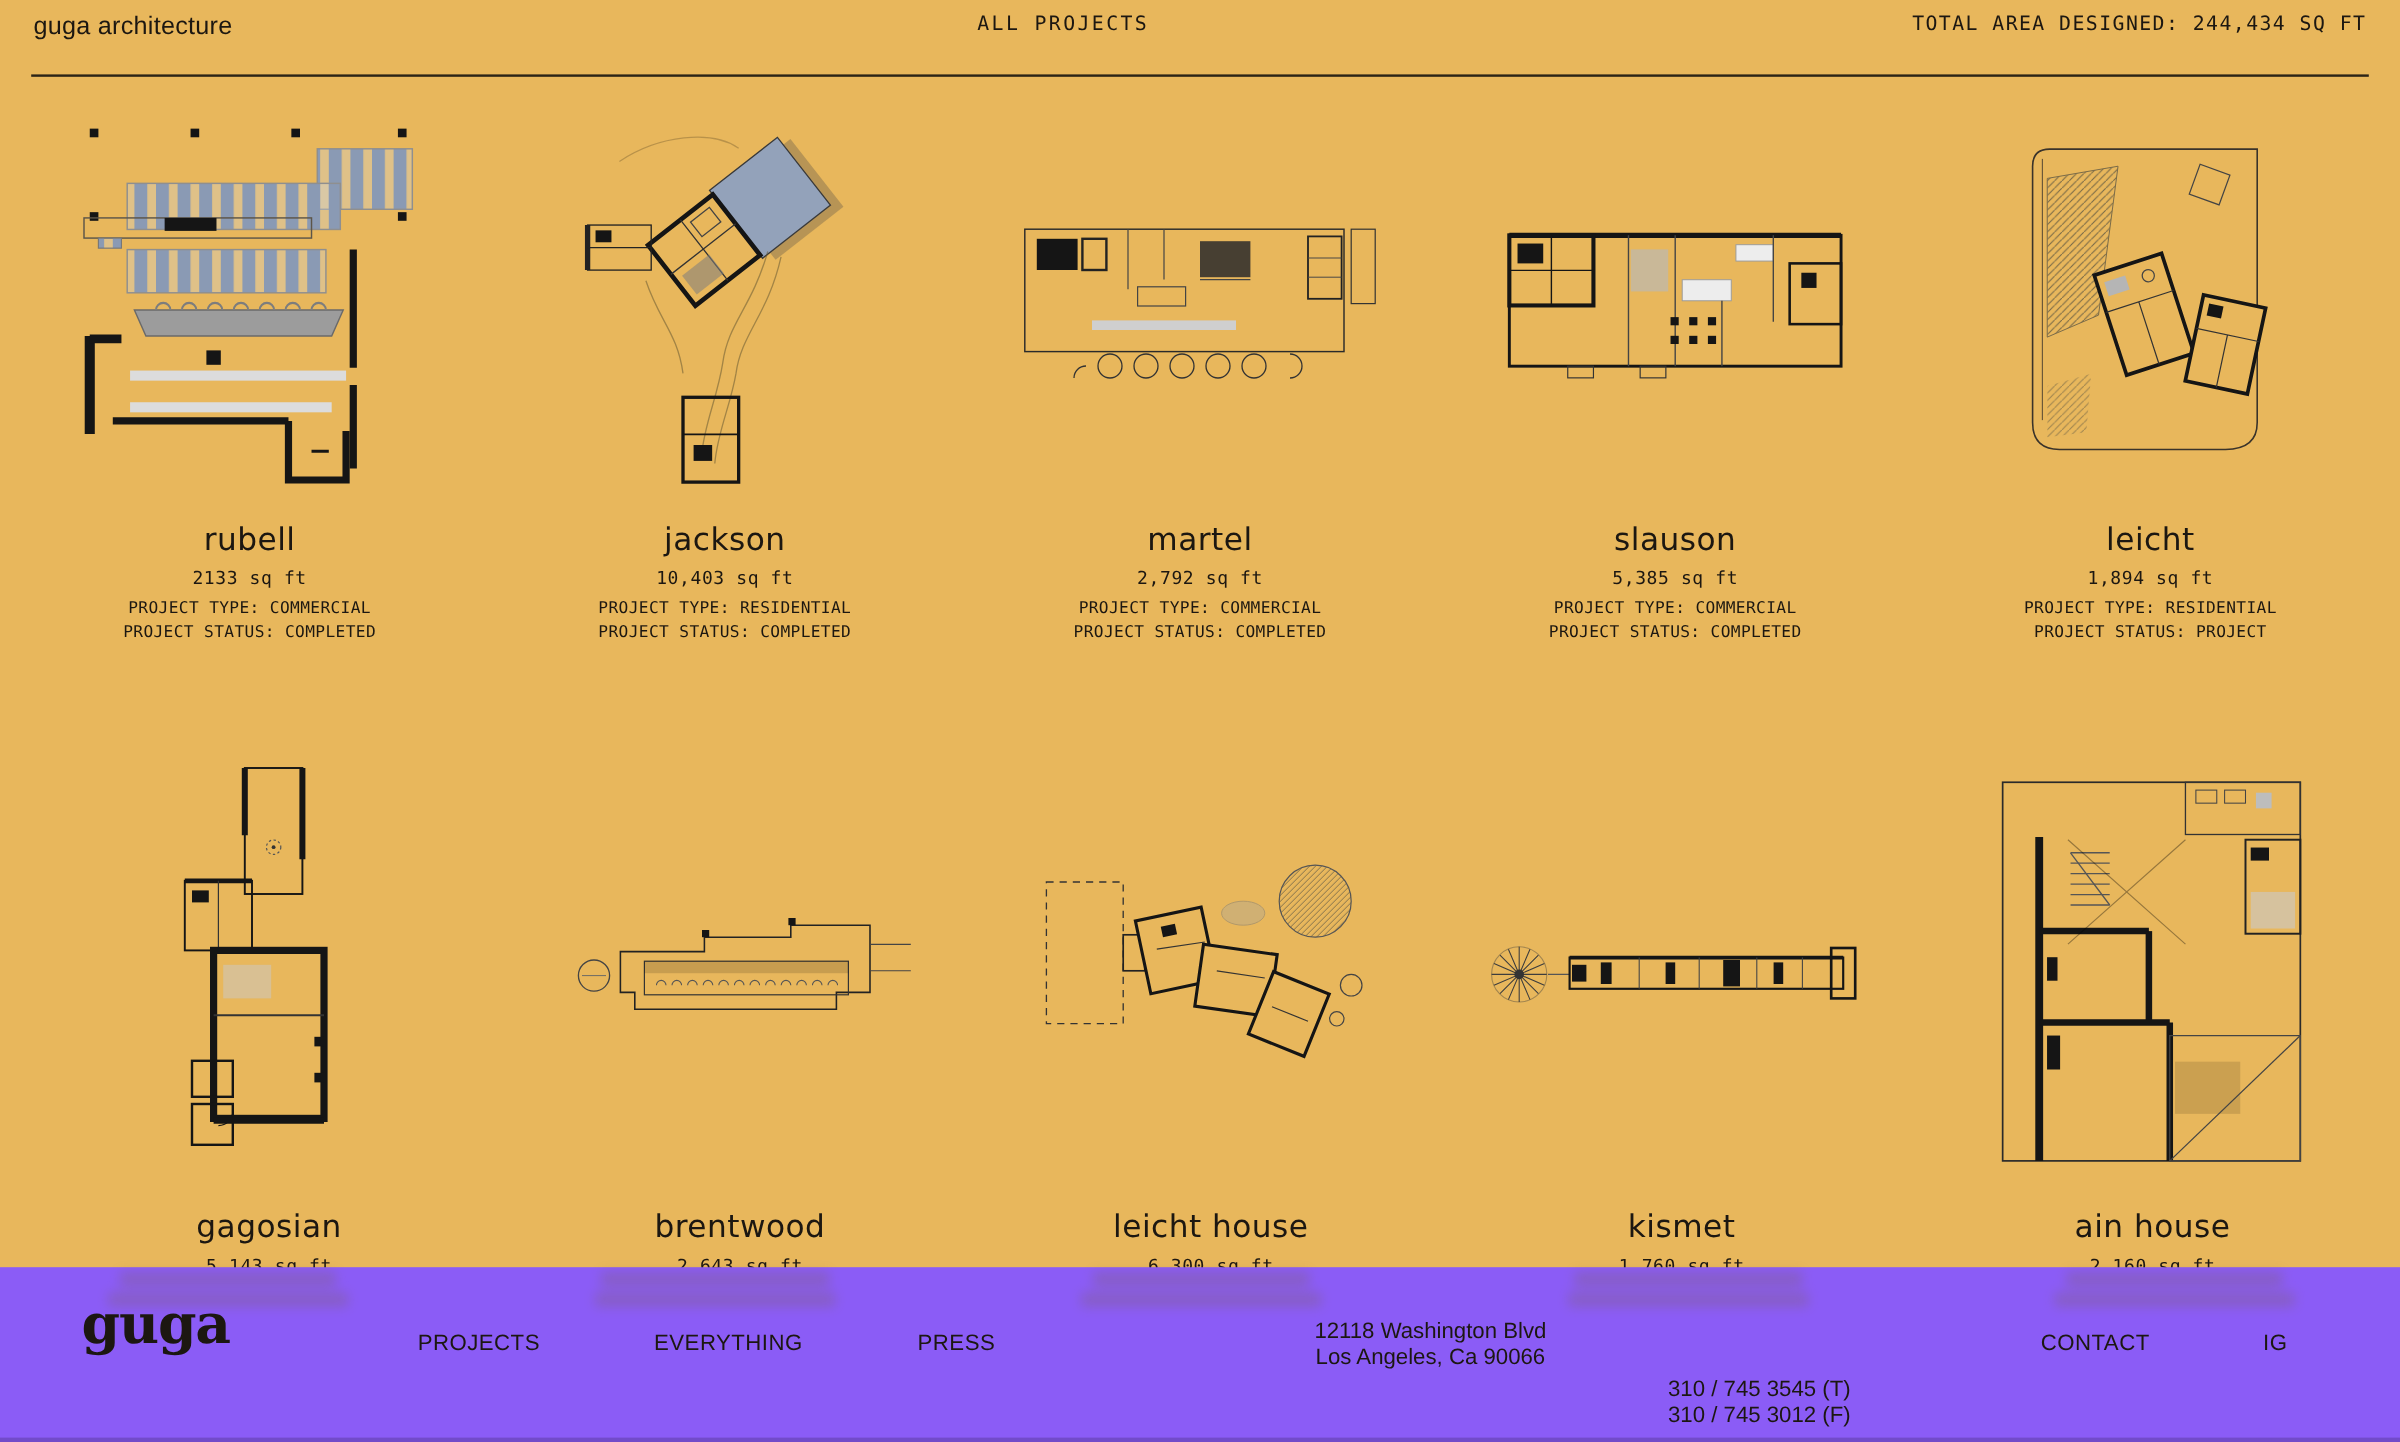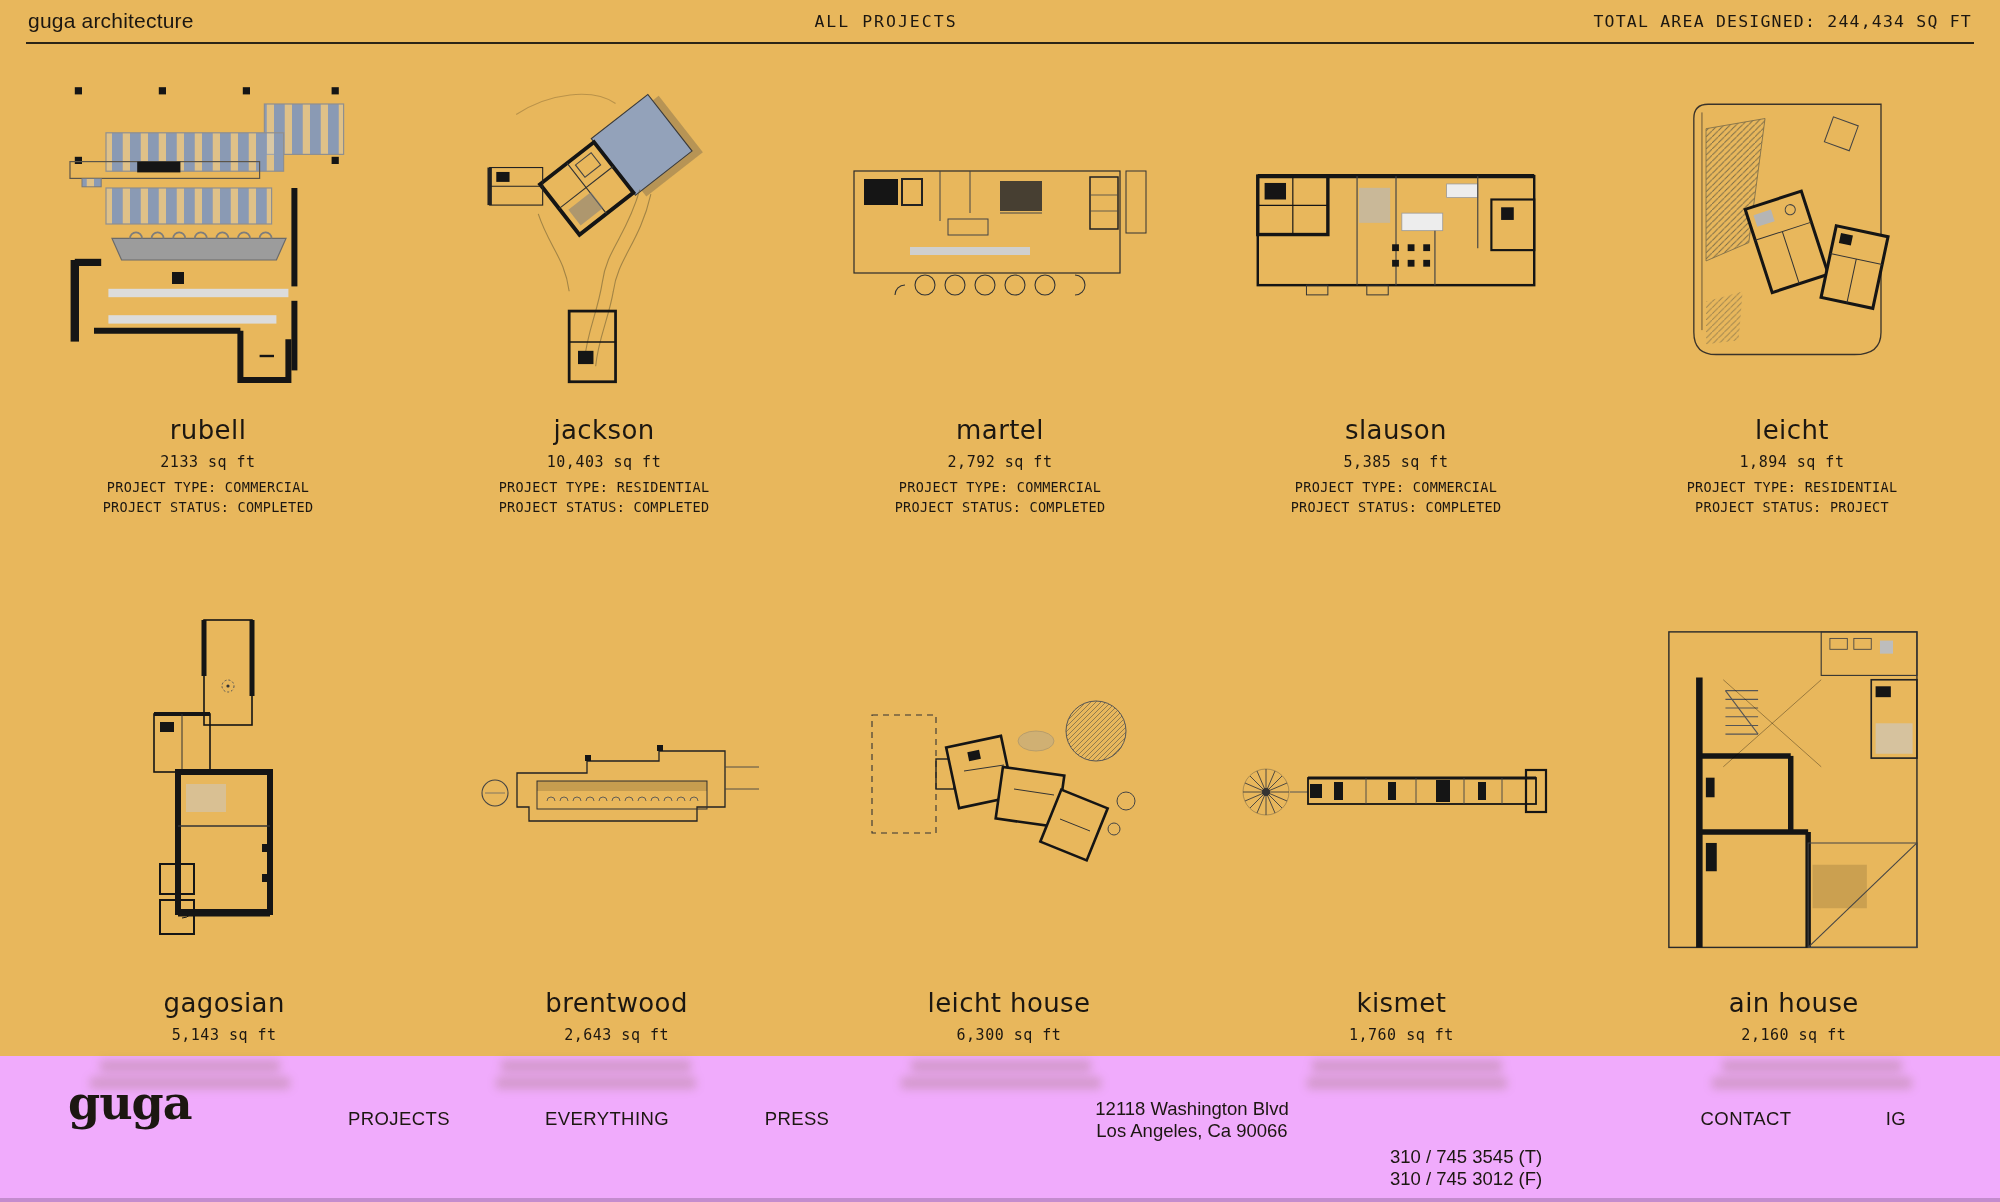--- a/index.html
+++ b/index.html
@@ -3,41 +3,41 @@
 <meta charset="utf-8">
 <style>
   html,body{margin:0;padding:0;}
   body{
     width:2000px;height:1202px;position:relative;overflow:hidden;
     background:#e8b75c;color:#1c1711;
     font-family:"Liberation Sans",sans-serif;
   }
   .mono{font-family:"DejaVu Sans Mono",monospace;}
   
-  .header{height:42px;display:flex;align-items:center;padding:0 28px;position:relative;border-radius:11px;}
+  .header{height:42px;display:flex;padding:10px 28px;position:relative;border-radius:11px;}
   .brand{font-size:21px;letter-spacing:.2px;font-family:"Liberation Sans",sans-serif;}
   .header-center{position:absolute;left:44.3%;transform:translateX(-50%);
     font-size:16.5px;letter-spacing:2px;}
   .header-right{margin-left:auto;font-size:16.5px;letter-spacing:1.2px;}
   .header-rule{margin:0 26px;border-bottom:2.5px solid #2b2416;}
   
   .grid{display:grid;grid-template-columns:repeat(5,1fr);padding:0 10px;text-align:right;}
   .grid1{margin-top:14px;}
   .grid2{margin-top:84px;margin-left:18px;}
   .cell{display:flex;flex-direction:column;align-items:center;}
   .plan{height:355px;display:flex;align-items:center;justify-content:center;}
   .grid2 .plan{height:385px;}
   .p-title{font-family:"DejaVu Sans",sans-serif;font-size:26px;letter-spacing:.4px;
     height:34px;display:flex;align-items:center;cursor:pointer;}
   .p-area{font-family:"DejaVu Sans Mono",monospace;font-size:15px;height:30px;
     display:flex;align-items:center;letter-spacing:.5px;}
   .p-meta{font-family:"DejaVu Sans Mono",monospace;font-size:13.5px;height:20px;
     display:flex;align-items:center;letter-spacing:.3px;}
   
-  .footer{position:absolute;left:0;right:0;bottom:0;height:146px;background:#f0abfc;z-index:5;}
+  .footer{position:absolute;left:0;right:0;bottom:0;height:146px;background:#8b5cf6;z-index:5;}
   .footer::after{content:"";position:absolute;left:0;right:0;bottom:0;height:4px;
     background:rgba(0,0,0,0.18);}
   .logo{position:absolute;left:68px;top:24px;font-family:"DejaVu Serif",serif;
     font-weight:bold;font-size:46px;letter-spacing:-1px;line-height:1;cursor:pointer;}
   .f-item{position:absolute;top:52px;font-size:18.5px;letter-spacing:.4px;
     transform:translateX(-50%);white-space:nowrap;cursor:pointer;}
   .f-text{position:absolute;font-size:18.5px;line-height:22px;white-space:nowrap;}
   .f-addr{top:42px;left:1192px;transform:translateX(-50%);text-align:center;}
   .f-phones{top:42px;left:1390px;margin-top:48px;}
   

